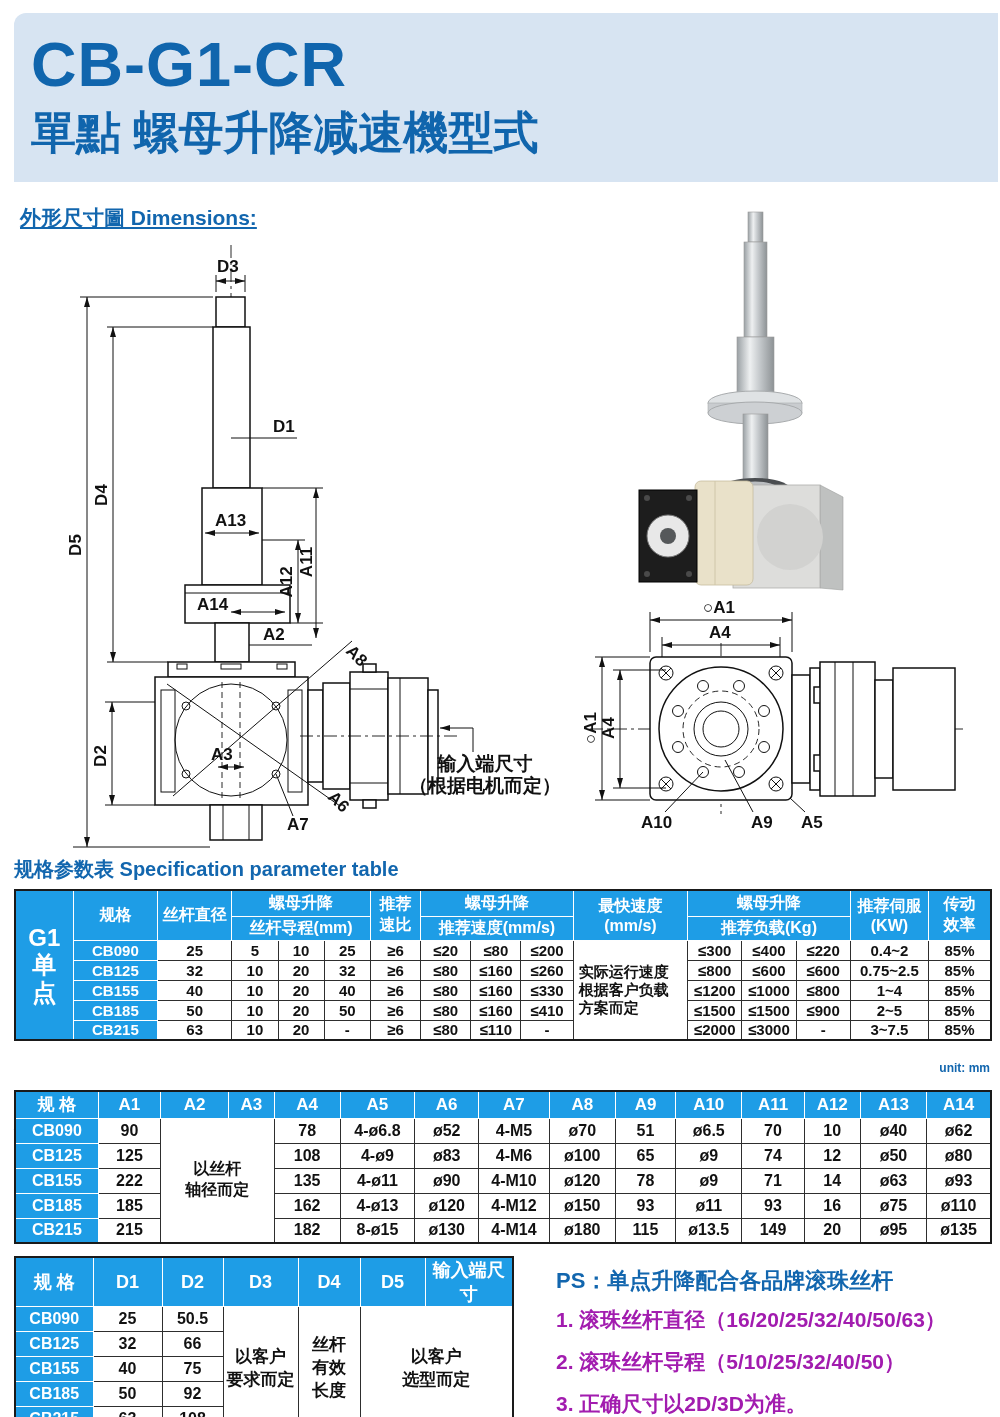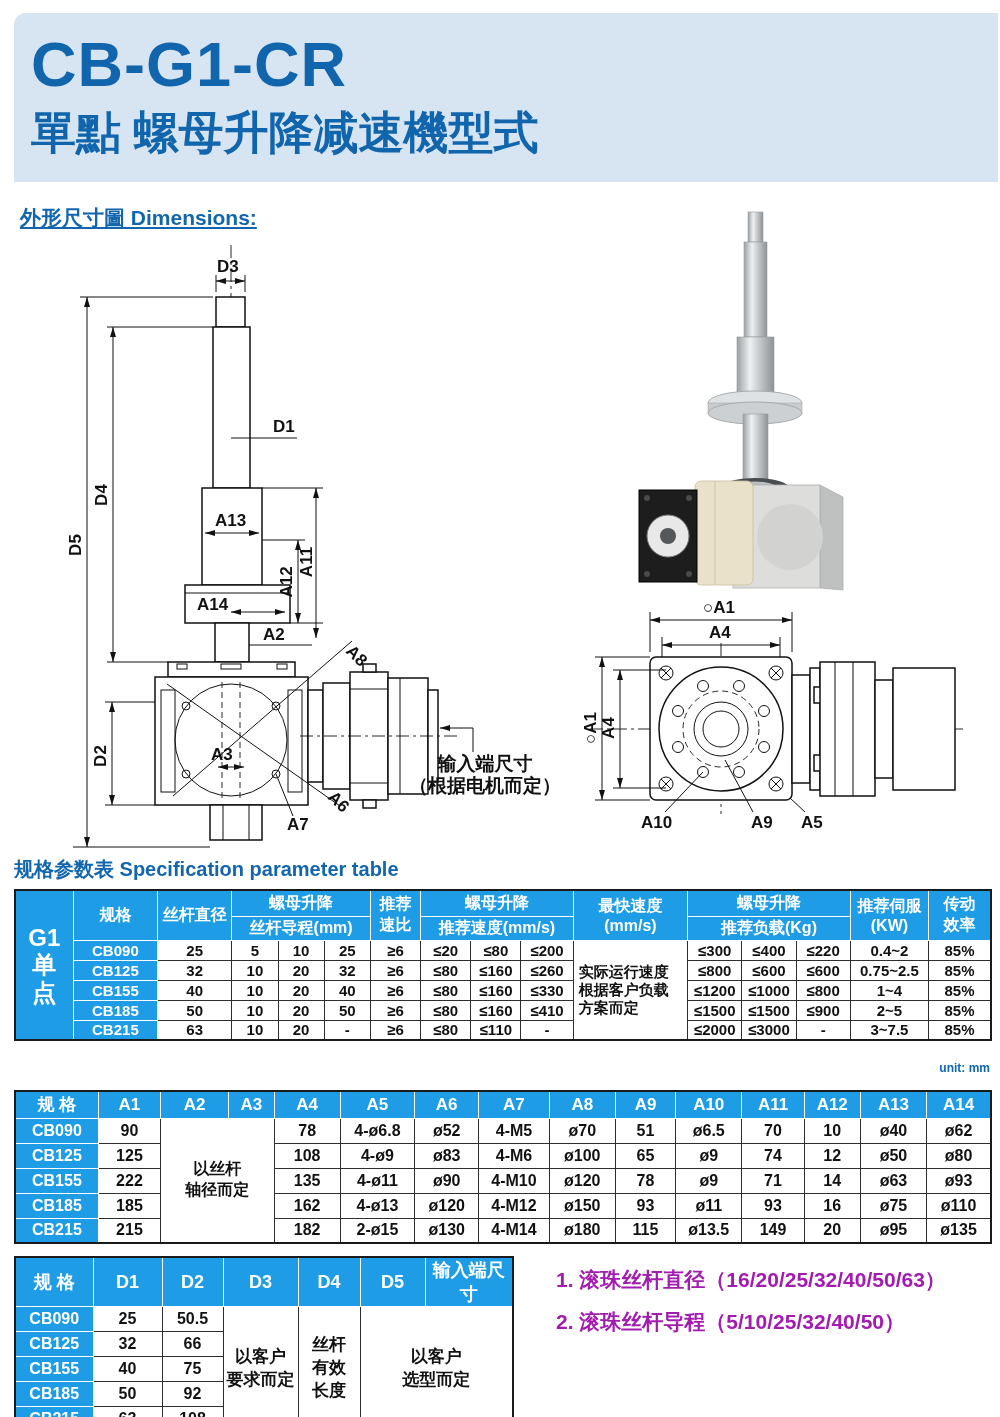--- a/index.html
+++ b/index.html
@@ -512,21 +512,21 @@
     <td>ø11</td>
     <td>93</td>
     <td>16</td>
     <td>ø75</td>
     <td>ø110</td>
   </tr>
   <tr class="d">
     <td class="blue">CB215</td>
     <td>215</td>
     <td>182</td>
-    <td>2-ø15</td>
+    <td>8-ø15</td>
     <td>ø130</td>
     <td>4-M14</td>
     <td>ø180</td>
     <td>115</td>
     <td>ø13.5</td>
     <td>149</td>
     <td>20</td>
     <td>ø95</td>
     <td>ø135</td>
   </tr>
@@ -588,15 +588,17 @@
   </tr>
   <tr class="d">
     <td class="blue">CB215</td>
     <td>63</td>
     <td>108</td>
   </tr>
 </tbody>
   </table>
 
 <div class="ps">
+  <div class="ps-title">PS：单点升降配合各品牌滚珠丝杆</div>
   <div class="ps-item">1. 滚珠丝杆直径（16/20/25/32/40/50/63）</div>
   <div class="ps-item">2. 滚珠丝杆导程（5/10/25/32/40/50）</div>
+  <div class="ps-item">3. 正确尺寸以2D/3D为准。</div>
 </div>
 
 </body></html>

